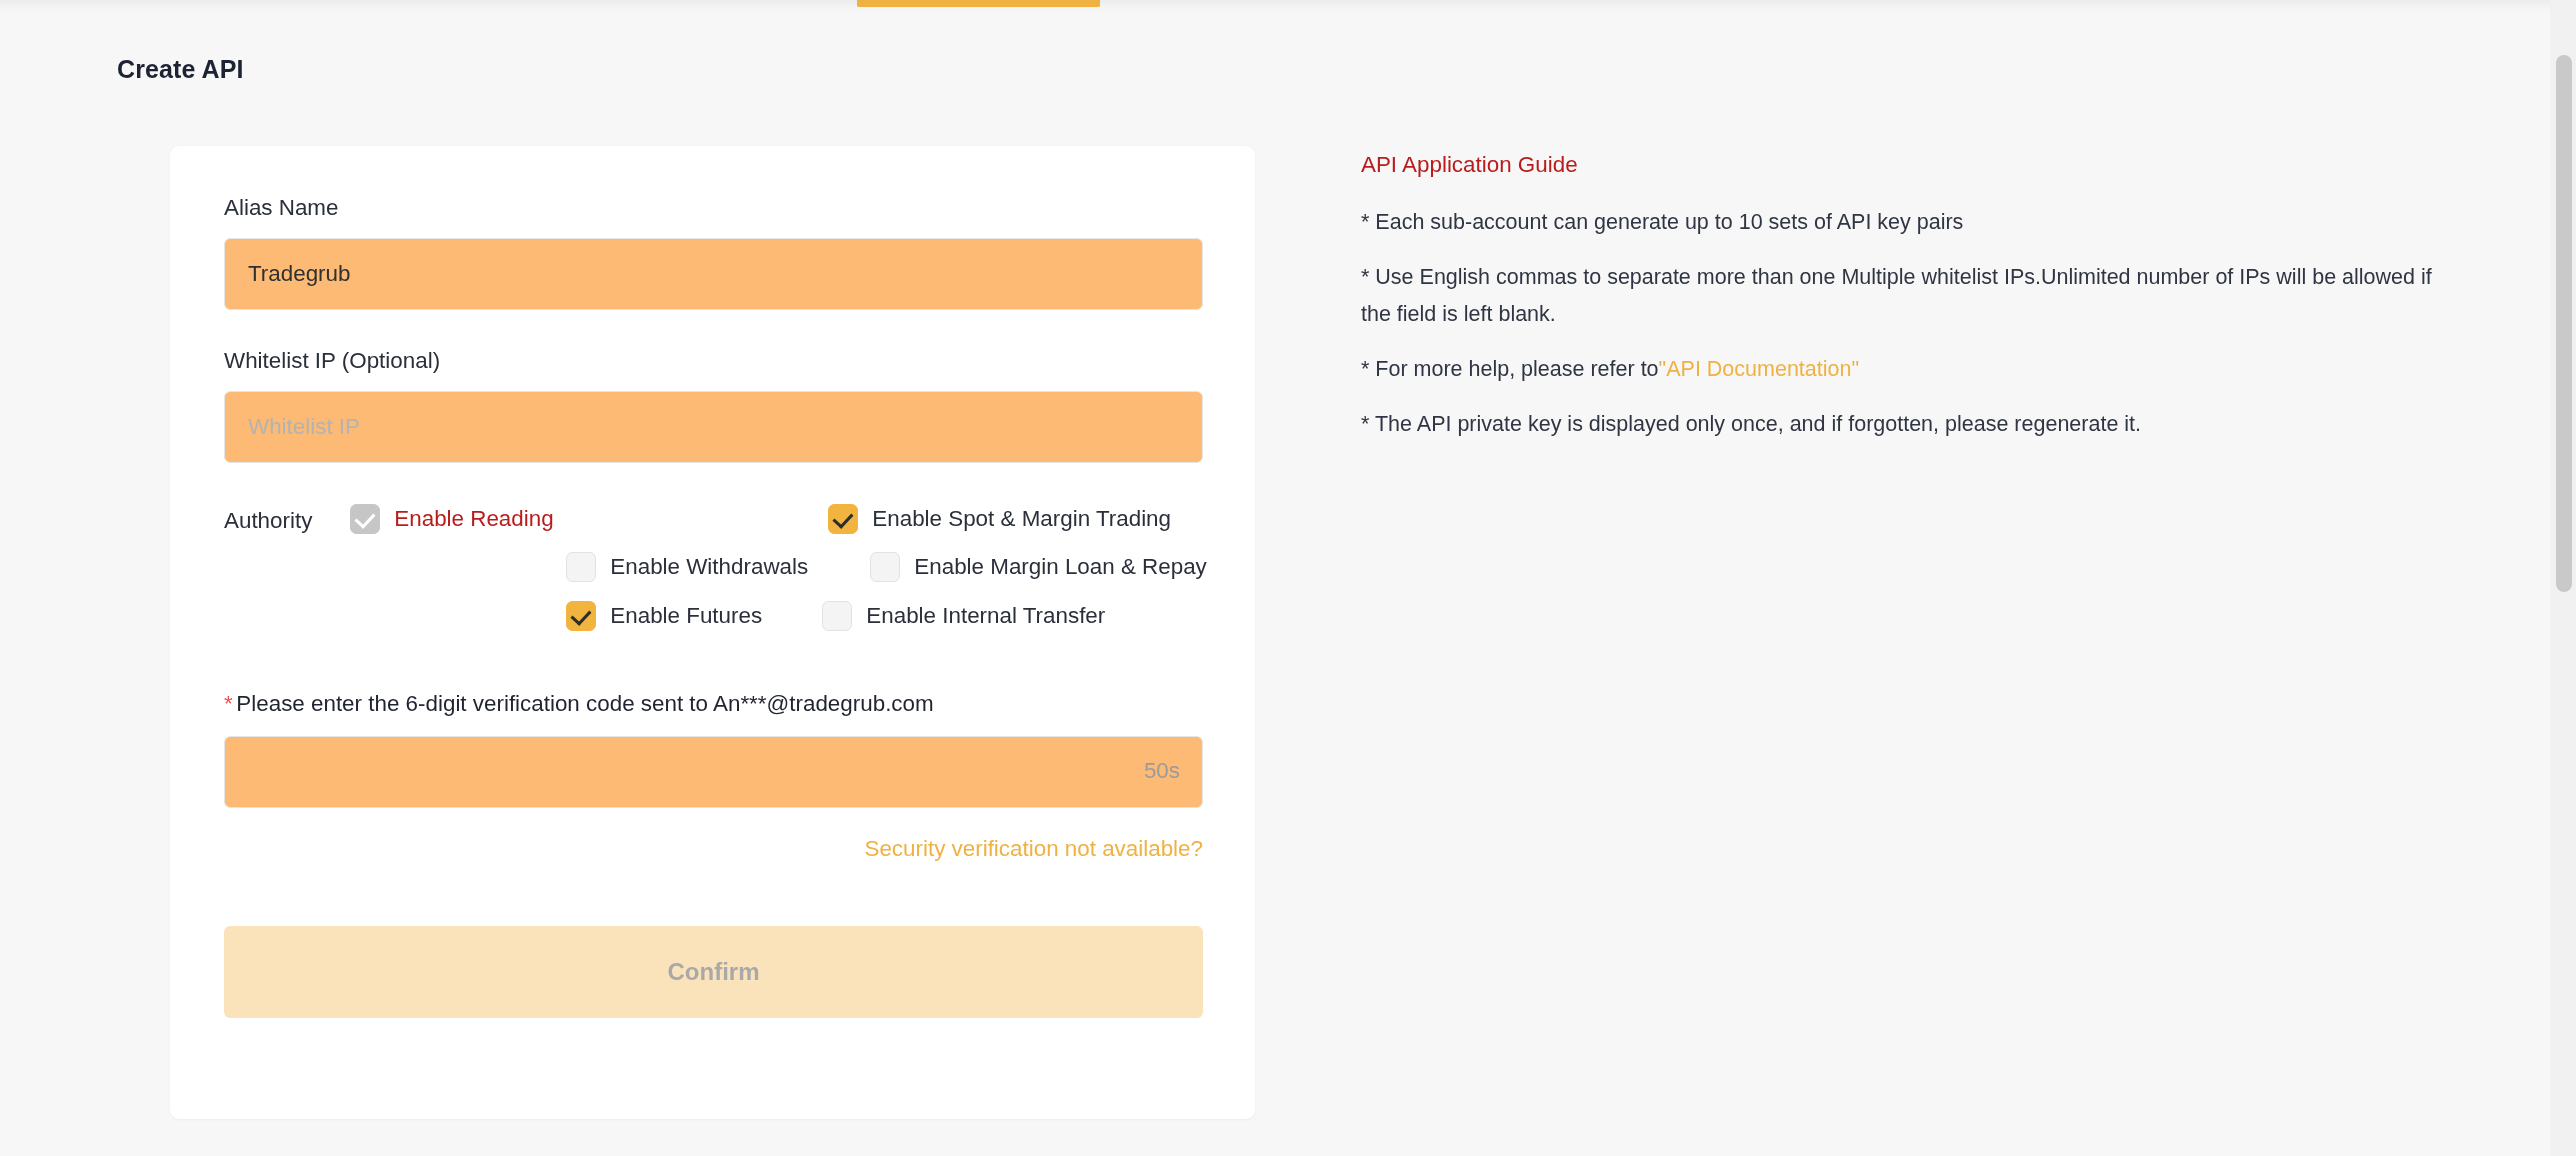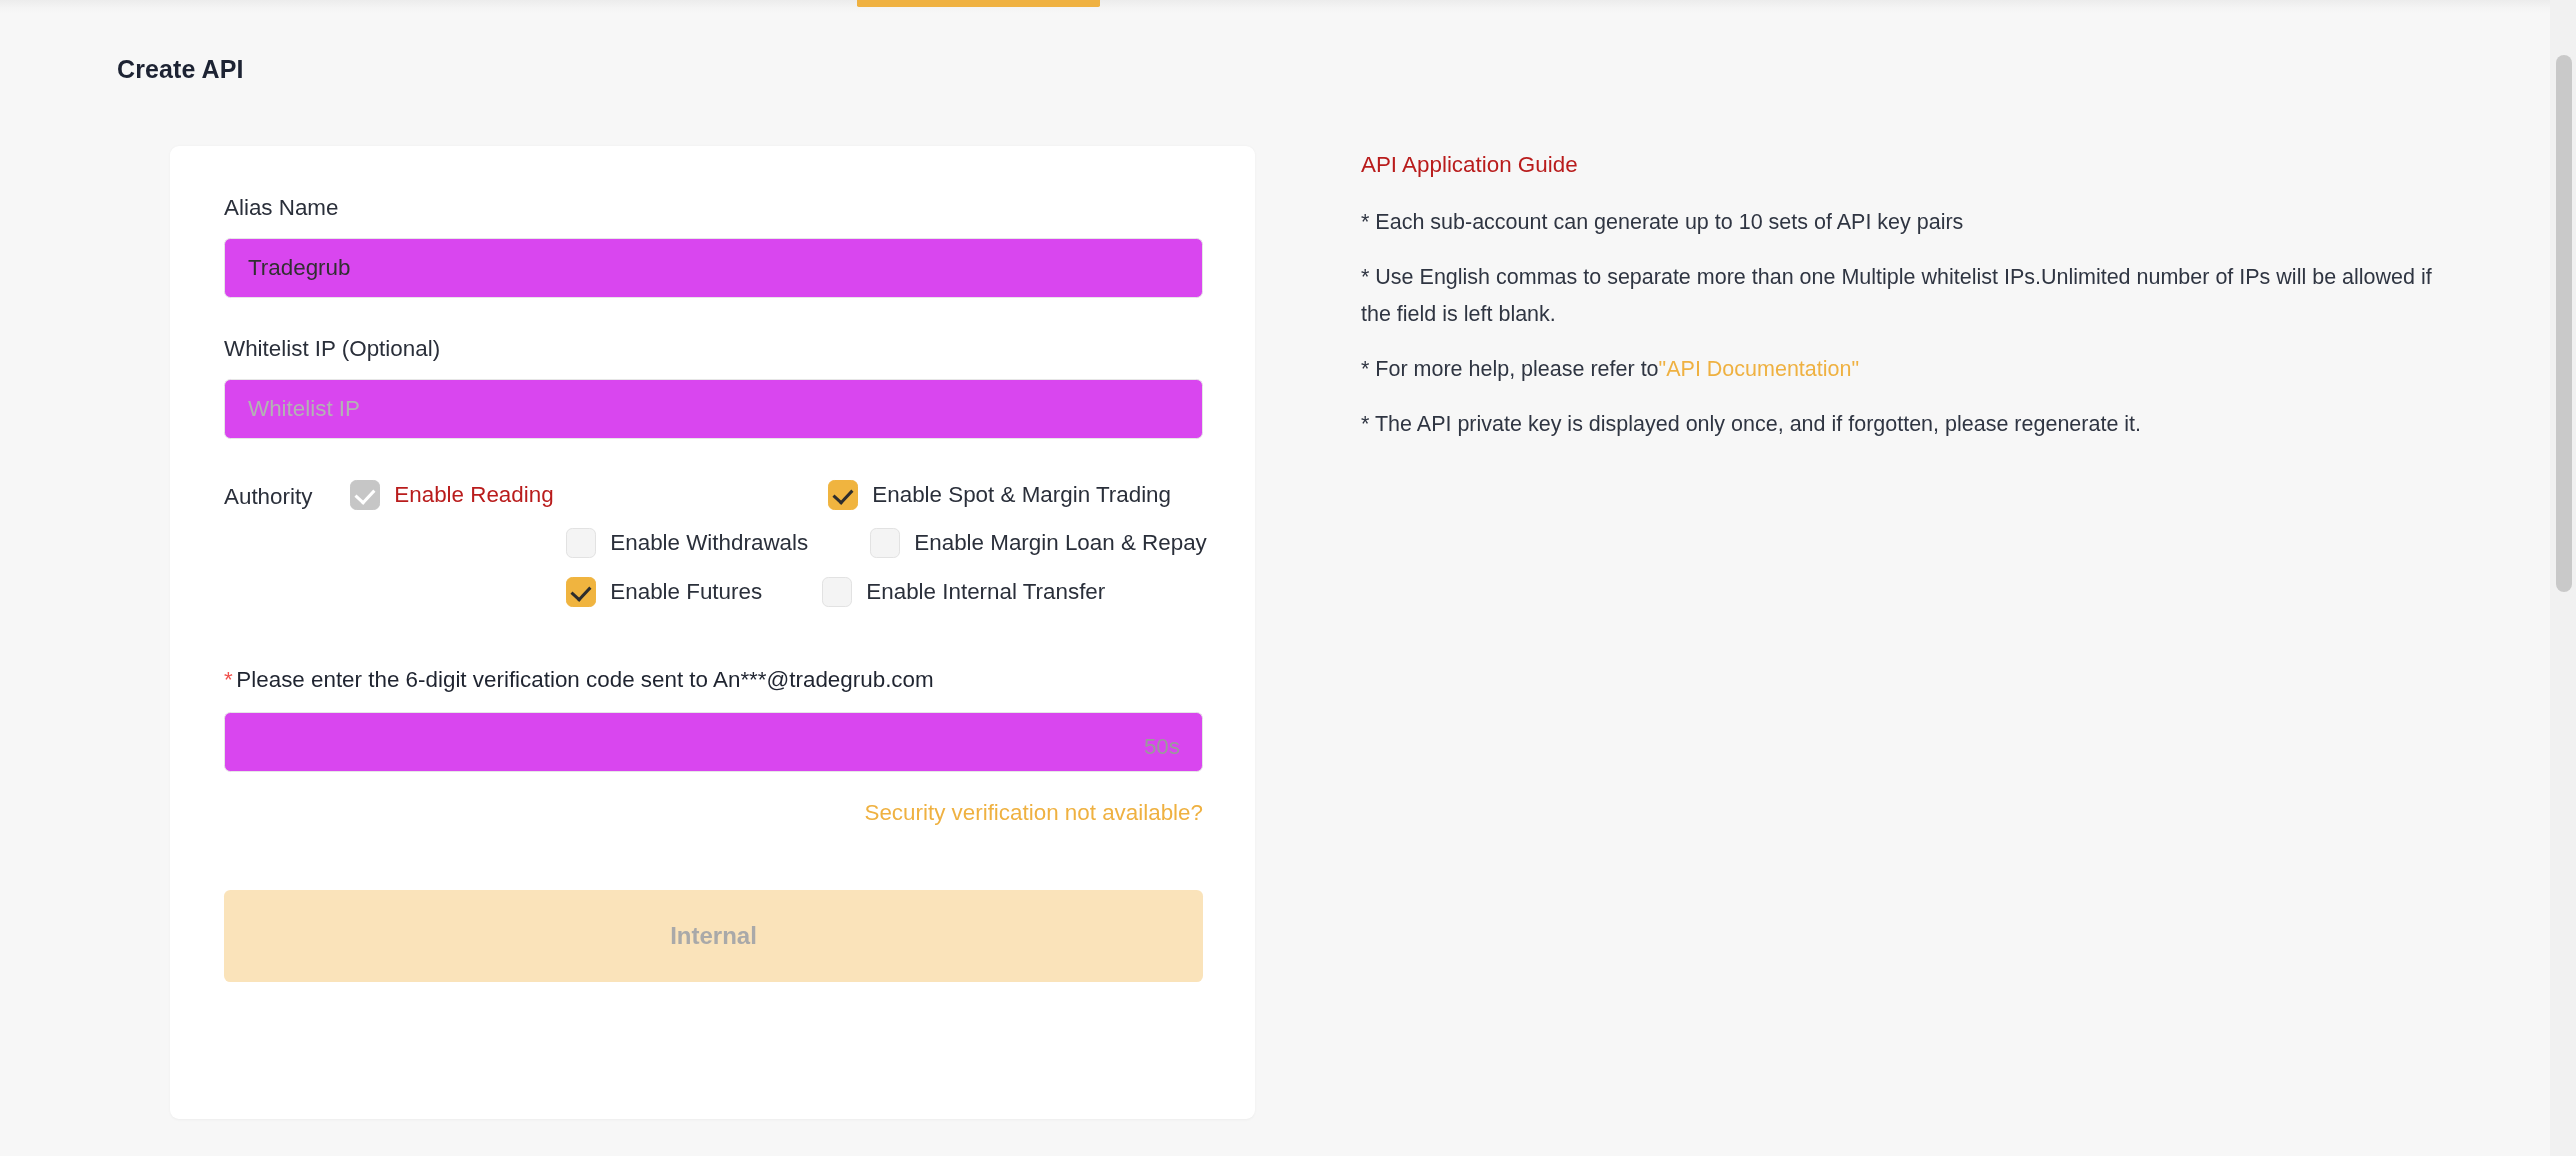--- a/index.html
+++ b/index.html
@@ -66,23 +66,23 @@
 
   .field-label {
     font-size: 22.4px;
     color: #2a2f3a;
     line-height: 1.2;
   }
 
   .text-input {
     display: block;
     width: 979px;
-    height: 60px;
+    height: 72px;
     margin-top: 16px;
-    background: #d946ef;
+    background: #fdba74;
     border: 0.9px solid #e6e6e6;
     border-radius: 6.3px;
     padding: 0 23px;
     font-family: "Liberation Sans", sans-serif;
     font-size: 22.4px;
     color: #303030;
     outline: none;
   }
   .text-input::placeholder { color: #b3b3b3; }
 
@@ -318,21 +318,21 @@
 
     <div class="verify-wrap">
       <input class="text-input" type="text" style="margin-top: 0px;" placeholder="">
       <span class="countdown">50s</span>
     </div>
 
     <div class="sec-link-row">
       <a class="sec-link">Security verification not available?</a>
     </div>
 
-    <button class="confirm-btn">Internal</button>
+    <button class="confirm-btn">Confirm</button>
   </div>
 </div>
 
 <div class="guide">
   <div class="guide-title">API Application Guide</div>
   <div class="guide-line">* Each sub-account can generate up to 10 sets of API key pairs</div>
   <div class="guide-line">* Use English commas to separate more than one Multiple whitelist IPs.Unlimited number of IPs will be allowed if the field is left blank.</div>
   <div class="guide-line">
     <span>* For more help, please refer to</span><a class="guide-link">"API Documentation"</a>
   </div>

